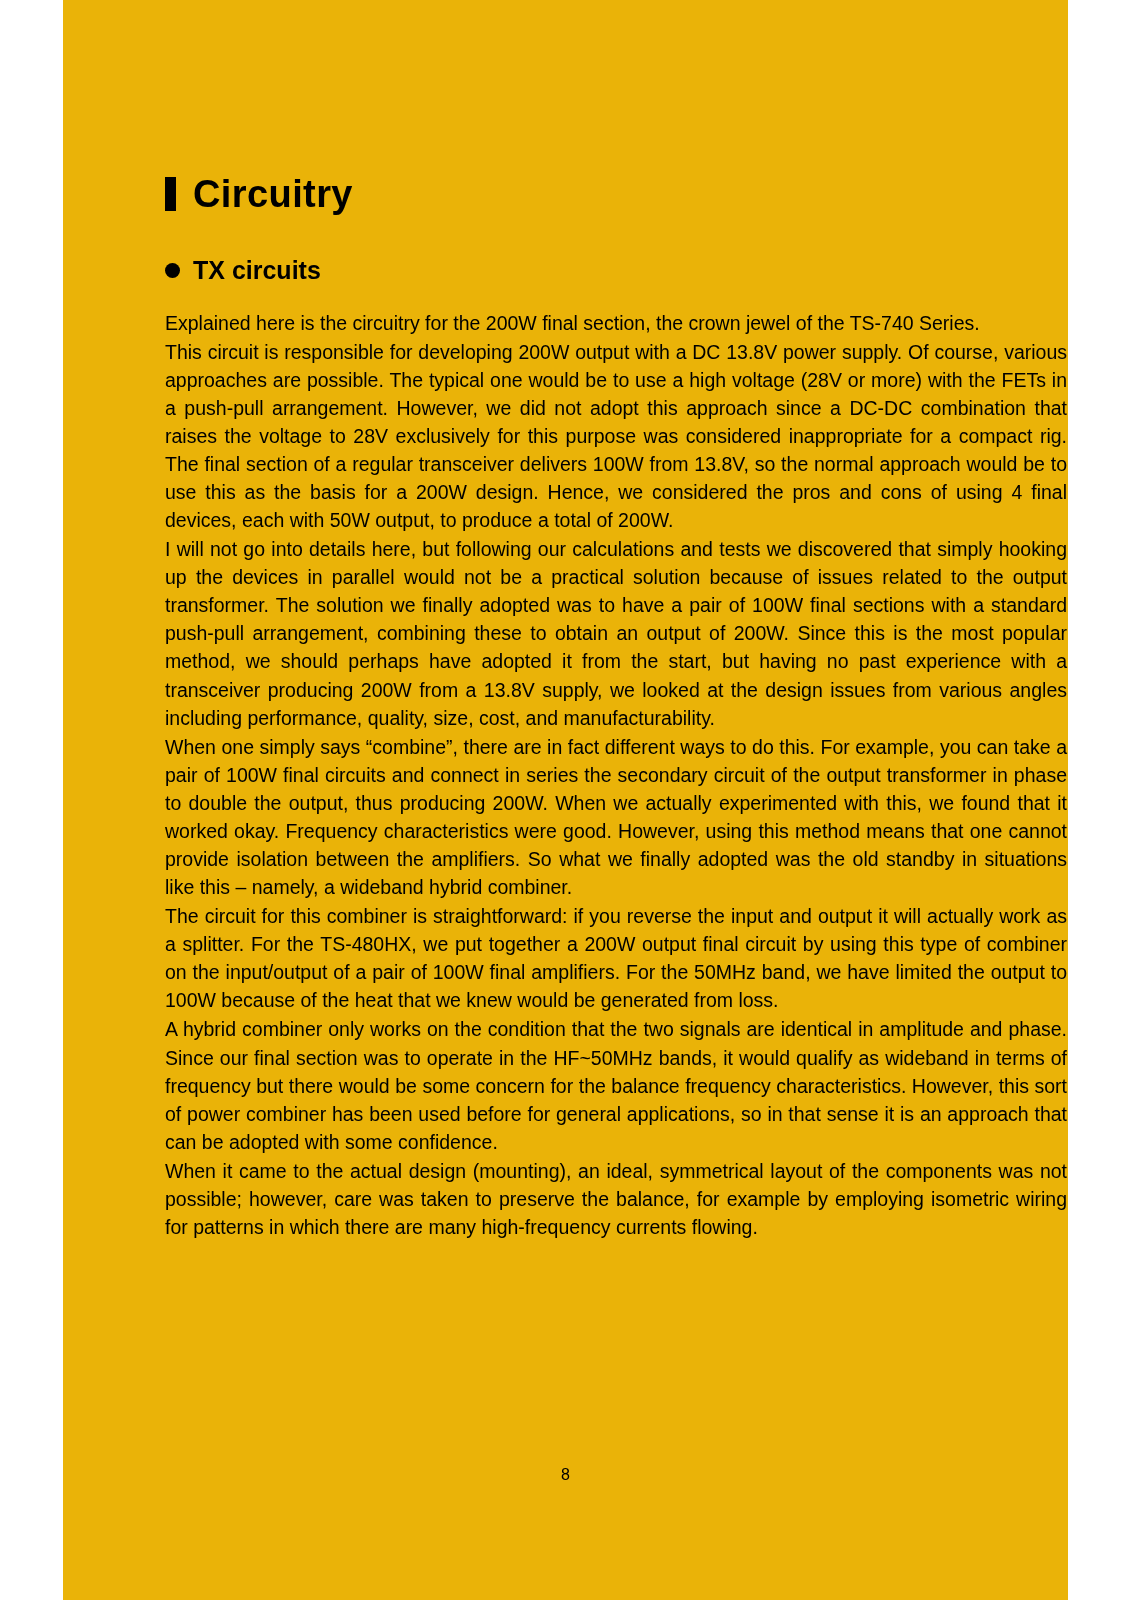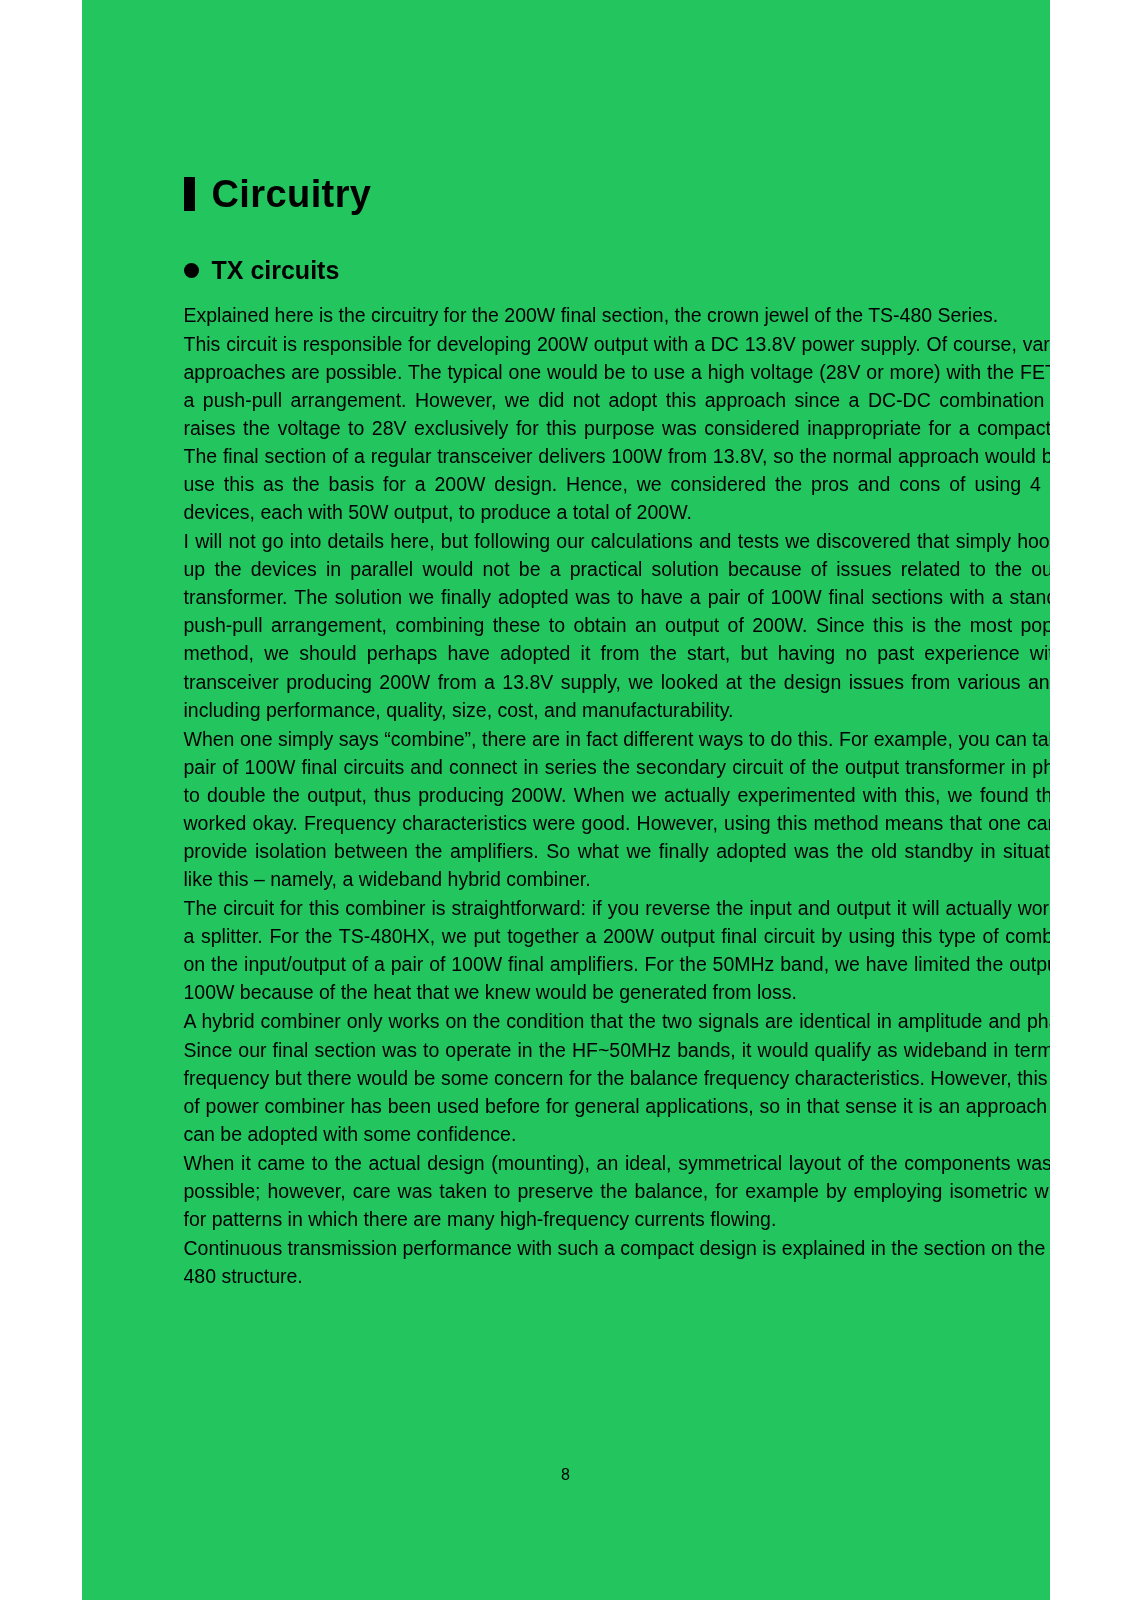--- a/index.html
+++ b/index.html
@@ -9,22 +9,23 @@
   }
   body {
     font-family: "Liberation Sans", sans-serif;
     color: #000000;
   }
   .page {
     position: relative;
     width: 968px;
     height: 1600px;
     margin: 0 auto;
-    background: #22c55e;
+    background: #eab308;
     overflow: hidden;
+    padding-left: 37px;
   }
   .content {
     position: absolute;
     left: 102px;
     top: 175px;
     width: 902px;
   }
   
   .chapter-title {
     display: flex;
@@ -42,21 +43,21 @@
     background: #000000;
     margin-right: 17px;
     flex: none;
   }
   
   .section-title {
     display: flex;
     align-items: center;
     font-size: 25px;
     font-weight: bold;
-    margin: 0 0 16px 0;
+    margin: 0 0 24px 0;
     line-height: 1.1;
   }
   .bullet-dot {
     display: inline-block;
     width: 15px;
     height: 15px;
     border-radius: 50%;
     background: #000000;
     margin-right: 13px;
     flex: none;
@@ -97,25 +98,24 @@
       <span class="chapter-bar"></span>
       <span>Circuitry</span>
     </h1>
 
     <h2 class="section-title">
       <span class="bullet-dot"></span>
       <span>TX circuits</span>
     </h2>
 
 
-    <p class="body-text">Explained here is the circuitry for the 200W final section, the crown jewel of the TS-480 Series.</p>
+    <p class="body-text">Explained here is the circuitry for the 200W final section, the crown jewel of the TS-740 Series.</p>
     <p class="body-text">This circuit is responsible for developing 200W output with a DC 13.8V power supply. Of course, various approaches are possible. The typical one would be to use a high voltage (28V or more) with the FETs in a push-pull arrangement. However, we did not adopt this approach since a DC-DC combination that raises the voltage to 28V exclusively for this purpose was considered inappropriate for a compact rig. The final section of a regular transceiver delivers 100W from 13.8V, so the normal approach would be to use this as the basis for a 200W design. Hence, we considered the pros and cons of using 4 final devices, each with 50W output, to produce a total of 200W.</p>
     <p class="body-text">I will not go into details here, but following our calculations and tests we discovered that simply hooking up the devices in parallel would not be a practical solution because of issues related to the output transformer. The solution we finally adopted was to have a pair of 100W final sections with a standard push-pull arrangement, combining these to obtain an output of 200W. Since this is the most popular method, we should perhaps have adopted it from the start, but having no past experience with a transceiver producing 200W from a 13.8V supply, we looked at the design issues from various angles including performance, quality, size, cost, and manufacturability.</p>
     <p class="body-text">When one simply says “combine”, there are in fact different ways to do this. For example, you can take a pair of 100W final circuits and connect in series the secondary circuit of the output transformer in phase to double the output, thus producing 200W. When we actually experimented with this, we found that it worked okay. Frequency characteristics were good. However, using this method means that one cannot provide isolation between the amplifiers. So what we finally adopted was the old standby in situations like this – namely, a wideband hybrid combiner.</p>
     <p class="body-text">The circuit for this combiner is straightforward: if you reverse the input and output it will actually work as a splitter. For the TS-480HX, we put together a 200W output final circuit by using this type of combiner on the input/output of a pair of 100W final amplifiers. For the 50MHz band, we have limited the output to 100W because of the heat that we knew would be generated from loss.</p>
     <p class="body-text">A hybrid combiner only works on the condition that the two signals are identical in amplitude and phase. Since our final section was to operate in the HF~50MHz bands, it would qualify as wideband in terms of frequency but there would be some concern for the balance frequency characteristics. However, this sort of power combiner has been used before for general applications, so in that sense it is an approach that can be adopted with some confidence.</p>
     <p class="body-text">When it came to the actual design (mounting), an ideal, symmetrical layout of the components was not possible; however, care was taken to preserve the balance, for example by employing isometric wiring for patterns in which there are many high-frequency currents flowing.</p>
-    <p class="body-text last-left">Continuous transmission performance with such a compact design is explained in the section on the TS-480 structure.</p>
 
   </div>
 
   <div class="page-number">8</div>
 </div>
 
 </body></html>

